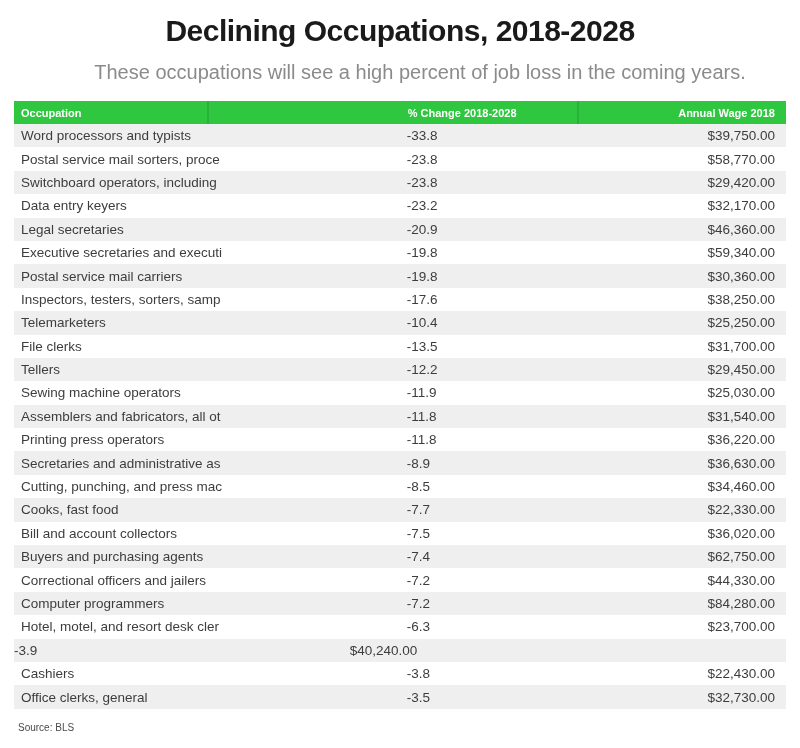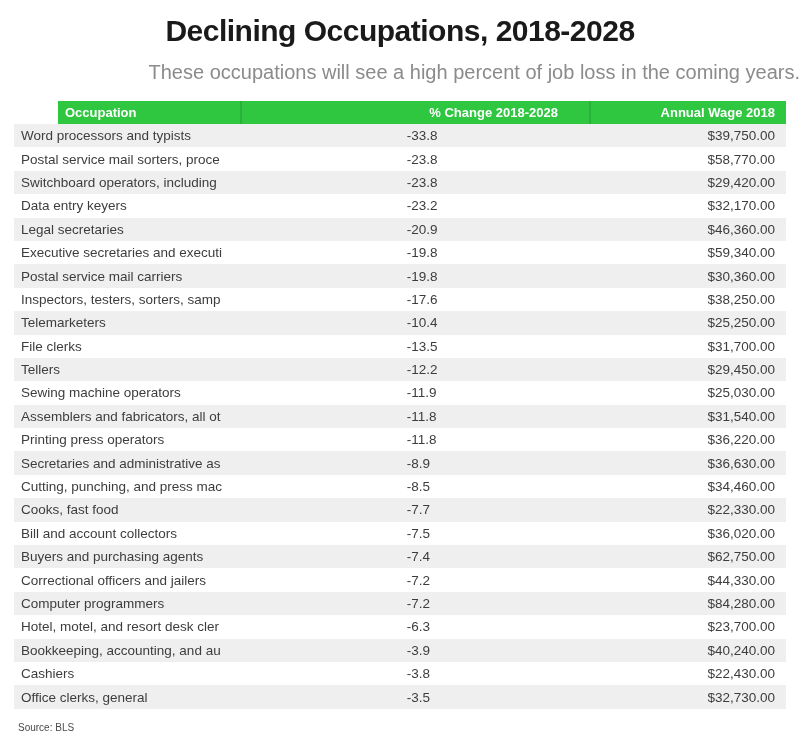--- a/index.html
+++ b/index.html
@@ -17,42 +17,41 @@
     margin: 12px 0 0 0;
     text-align: center;
     font-size: 30px;
     line-height: 38px;
     font-weight: bold;
     color: var(--title-text, #1a1a1a);
     letter-spacing: -0.5px;
   }
   .subtitle {
     margin-top: 9px;
-    text-align: right;
+    text-align: center;
     font-size: 20px;
     line-height: 26px;
     color: var(--subtitle-text, #8b8b8b);
     padding-left: 40px;
   }
 
   .tablewrap {
     margin: 16px 14px 0 14px;
     width: 772px;
   }
 
   .thead {
     position: relative;
     display: flex;
     align-items: center;
     height: 23px;
     background: var(--green, #2fc640);
     color: var(--header-text, #ffffff);
-    font-size: 13px;
+    font-size: 11px;
     font-weight: bold;
-    margin-left: 44px;
   }
   .thead .divider {
     position: absolute;
     top: 0;
     width: 2px;
     height: 100%;
     background: rgba(0,0,0,0.10);
   }
   .thead .divider.d1 { left: 25%; }
   .thead .divider.d2 { left: 72.9%; }
@@ -228,21 +227,20 @@
         <div class="col-wage">$84,280.00</div>
       </div>
 
       <div class="row even">
         <div class="col-occ">Hotel, motel, and resort desk cler</div>
         <div class="col-chg">-6.3</div>
         <div class="col-wage">$23,700.00</div>
       </div>
 
       <div class="row odd">
-        <div class="col-occ">Bookkeeping, accounting, and au</div>
         <div class="col-chg">-3.9</div>
         <div class="col-wage">$40,240.00</div>
       </div>
 
       <div class="row even">
         <div class="col-occ">Cashiers</div>
         <div class="col-chg">-3.8</div>
         <div class="col-wage">$22,430.00</div>
       </div>
 

